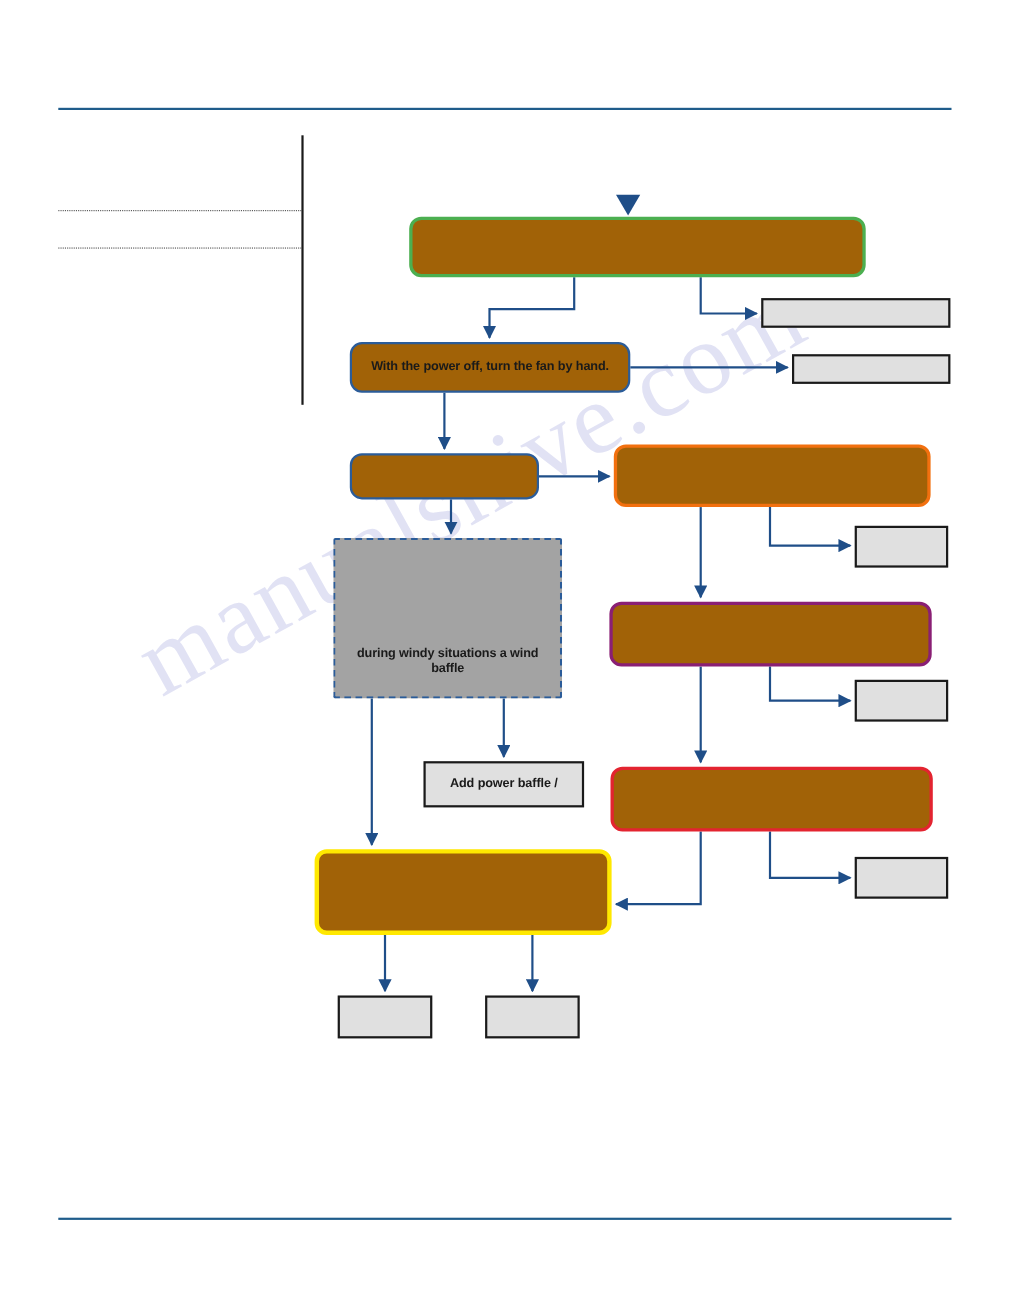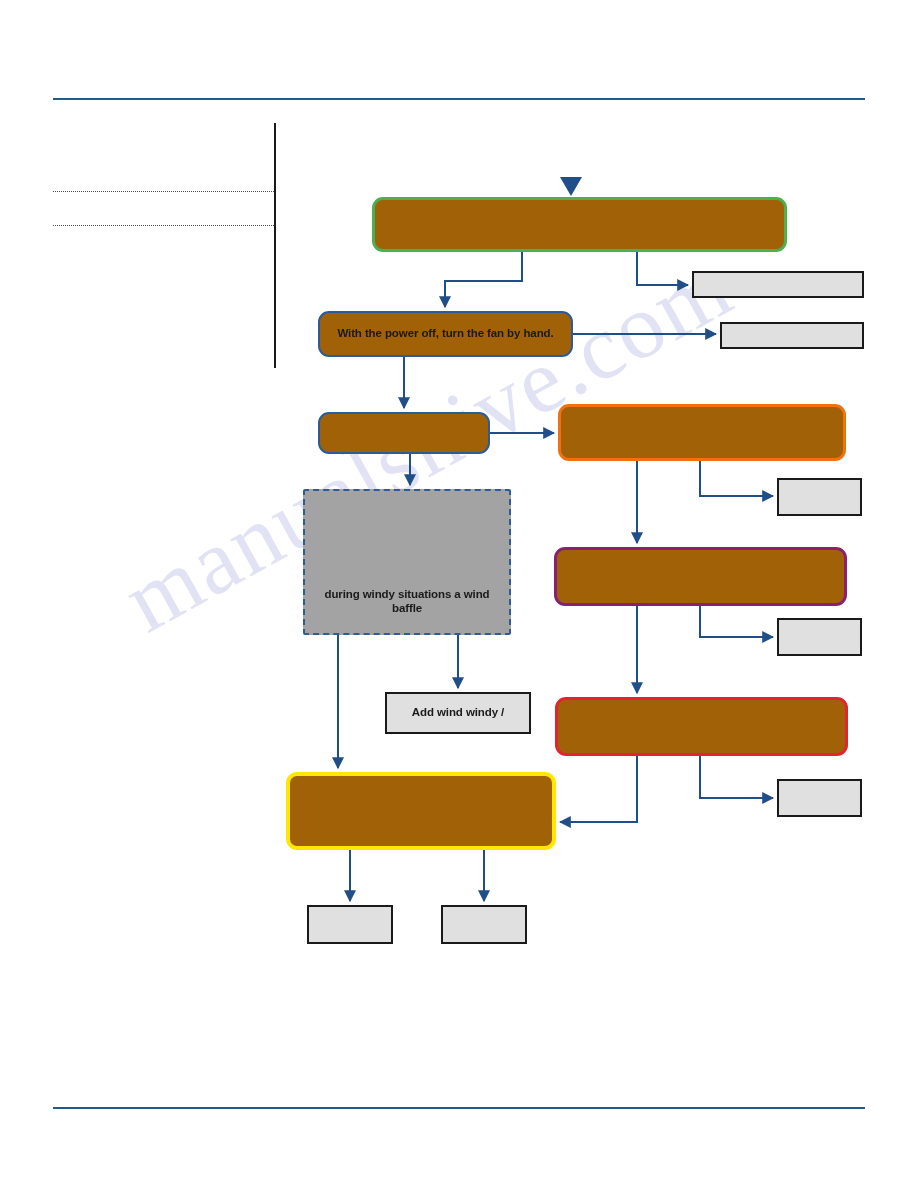--- a/index.html
+++ b/index.html
@@ -212,21 +212,21 @@
 
   <div class="node rounded n-purple" style="left:554px; top:547px; width:293px; height:59px;">
     <span class="node-label"></span>
   </div>
 
   <div class="node n-gray" style="left:777px; top:618px; width:85px; height:38px;">
     <span class="node-label"></span>
   </div>
 
   <div class="node n-gray" style="left:385px; top:692px; width:146px; height:42px;">
-    <span class="node-label">Add wind windy /</span>
+    <span class="node-label">Add power baffle /</span>
   </div>
 
   <div class="node rounded n-red" style="left:555px; top:697px; width:293px; height:59px;">
     <span class="node-label"></span>
   </div>
 
   <div class="node n-gray" style="left:777px; top:779px; width:85px; height:38px;">
     <span class="node-label"></span>
   </div>
 

